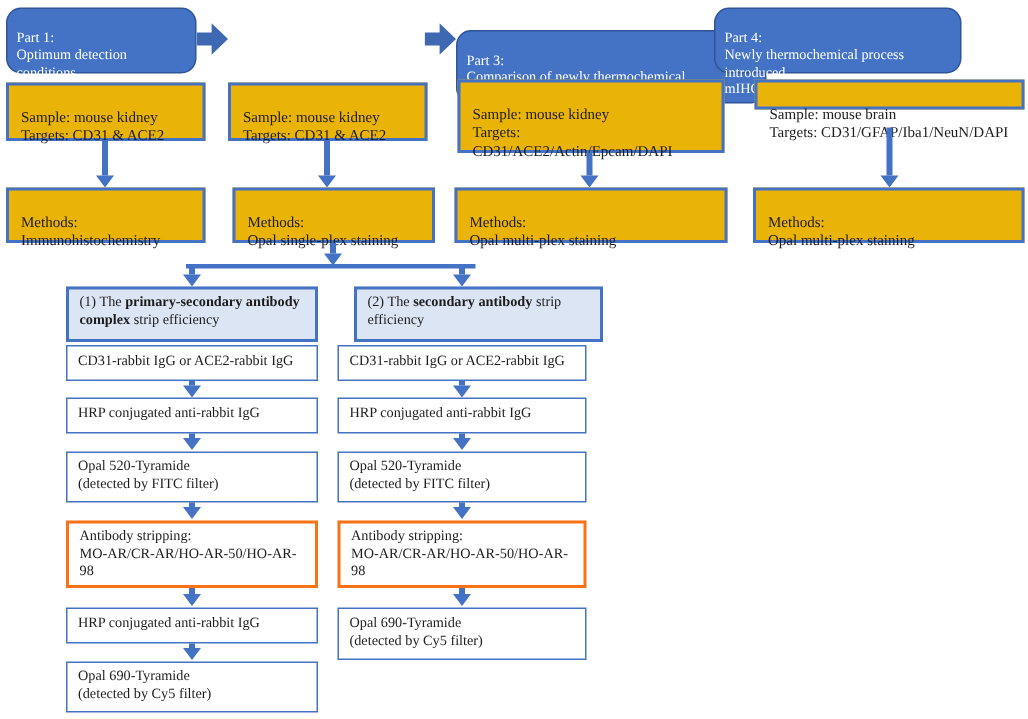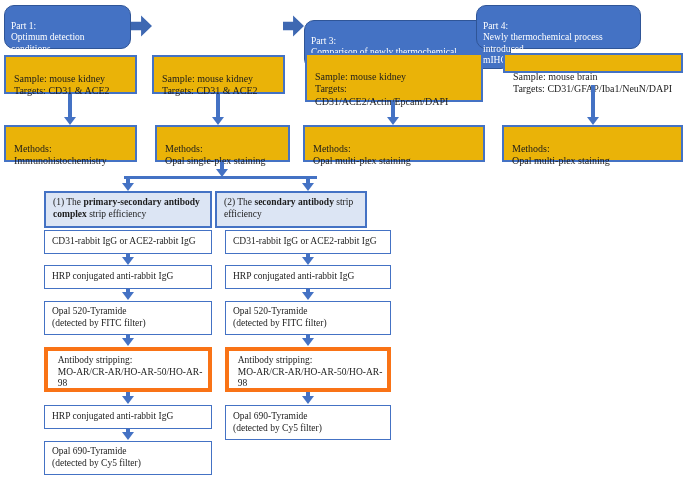--- a/index.html
+++ b/index.html
@@ -25,21 +25,21 @@
     position:absolute; background:#DCE5F4; border:2px solid #4472C4;
     font-size:9.5px; line-height:1.25; padding:4px 4px 2px 7px;
   }
   .hdr b { font-weight:bold; }
   
   .sbox {
     position:absolute; background:#ffffff; border:1.5px solid #4472C4;
     font-size:9.5px; line-height:1.22; padding:2px 3px 2px 7px; white-space:pre-line;
     display:flex; align-items:center;
   }
-  .sbox.red { border:4px solid #f97316; align-items:flex-start; padding-top:4px;justify-content:center; }
+  .sbox.red { border:2px solid #f97316; align-items:flex-start; padding-top:4px; }
   
   .arr { position:absolute; width:4px; background:#4472C4; }
   .arr::after {
     content:""; position:absolute; top:100%; left:50%; transform:translateX(-50%);
     width:0; height:0; border-left:6px solid transparent;
     border-right:6px solid transparent; border-top:8px solid #4472C4;
   }
   
   .hbar { position:absolute; height:3px; background:#4472C4; }
   
@@ -142,21 +142,21 @@
   <div class="arr" style="left:126px;top:392px;height:4px"></div>
   <div class="sbox" style="left:44px;top:405px;width:168px;height:24px">
     <span>HRP conjugated anti-rabbit IgG</span>
   </div>
   <div class="arr" style="left:126px;top:429px;height:3px"></div>
   <div class="sbox" style="left:44px;top:441px;width:168px;height:34px">
     <span>Opal 690-Tyramide
  (detected by Cy5 filter)</span>
   </div>
 
-  <div class="hdr" style="left:215px;top:191px;width:152px;height:37px">
+  <div class="hdr" style="left:236px;top:191px;width:166px;height:37px">
     <span>(2) The </span><b>secondary antibody</b><span> strip efficiency</span>
   </div>
   <div class="sbox" style="left:225px;top:230px;width:166px;height:24px">
     <span>CD31-rabbit IgG or ACE2-rabbit IgG</span>
   </div>
   <div class="arr" style="left:306px;top:254px;height:3px"></div>
   <div class="sbox" style="left:225px;top:265px;width:166px;height:24px">
     <span>HRP conjugated anti-rabbit IgG</span>
   </div>
   <div class="arr" style="left:306px;top:289px;height:3px"></div>

